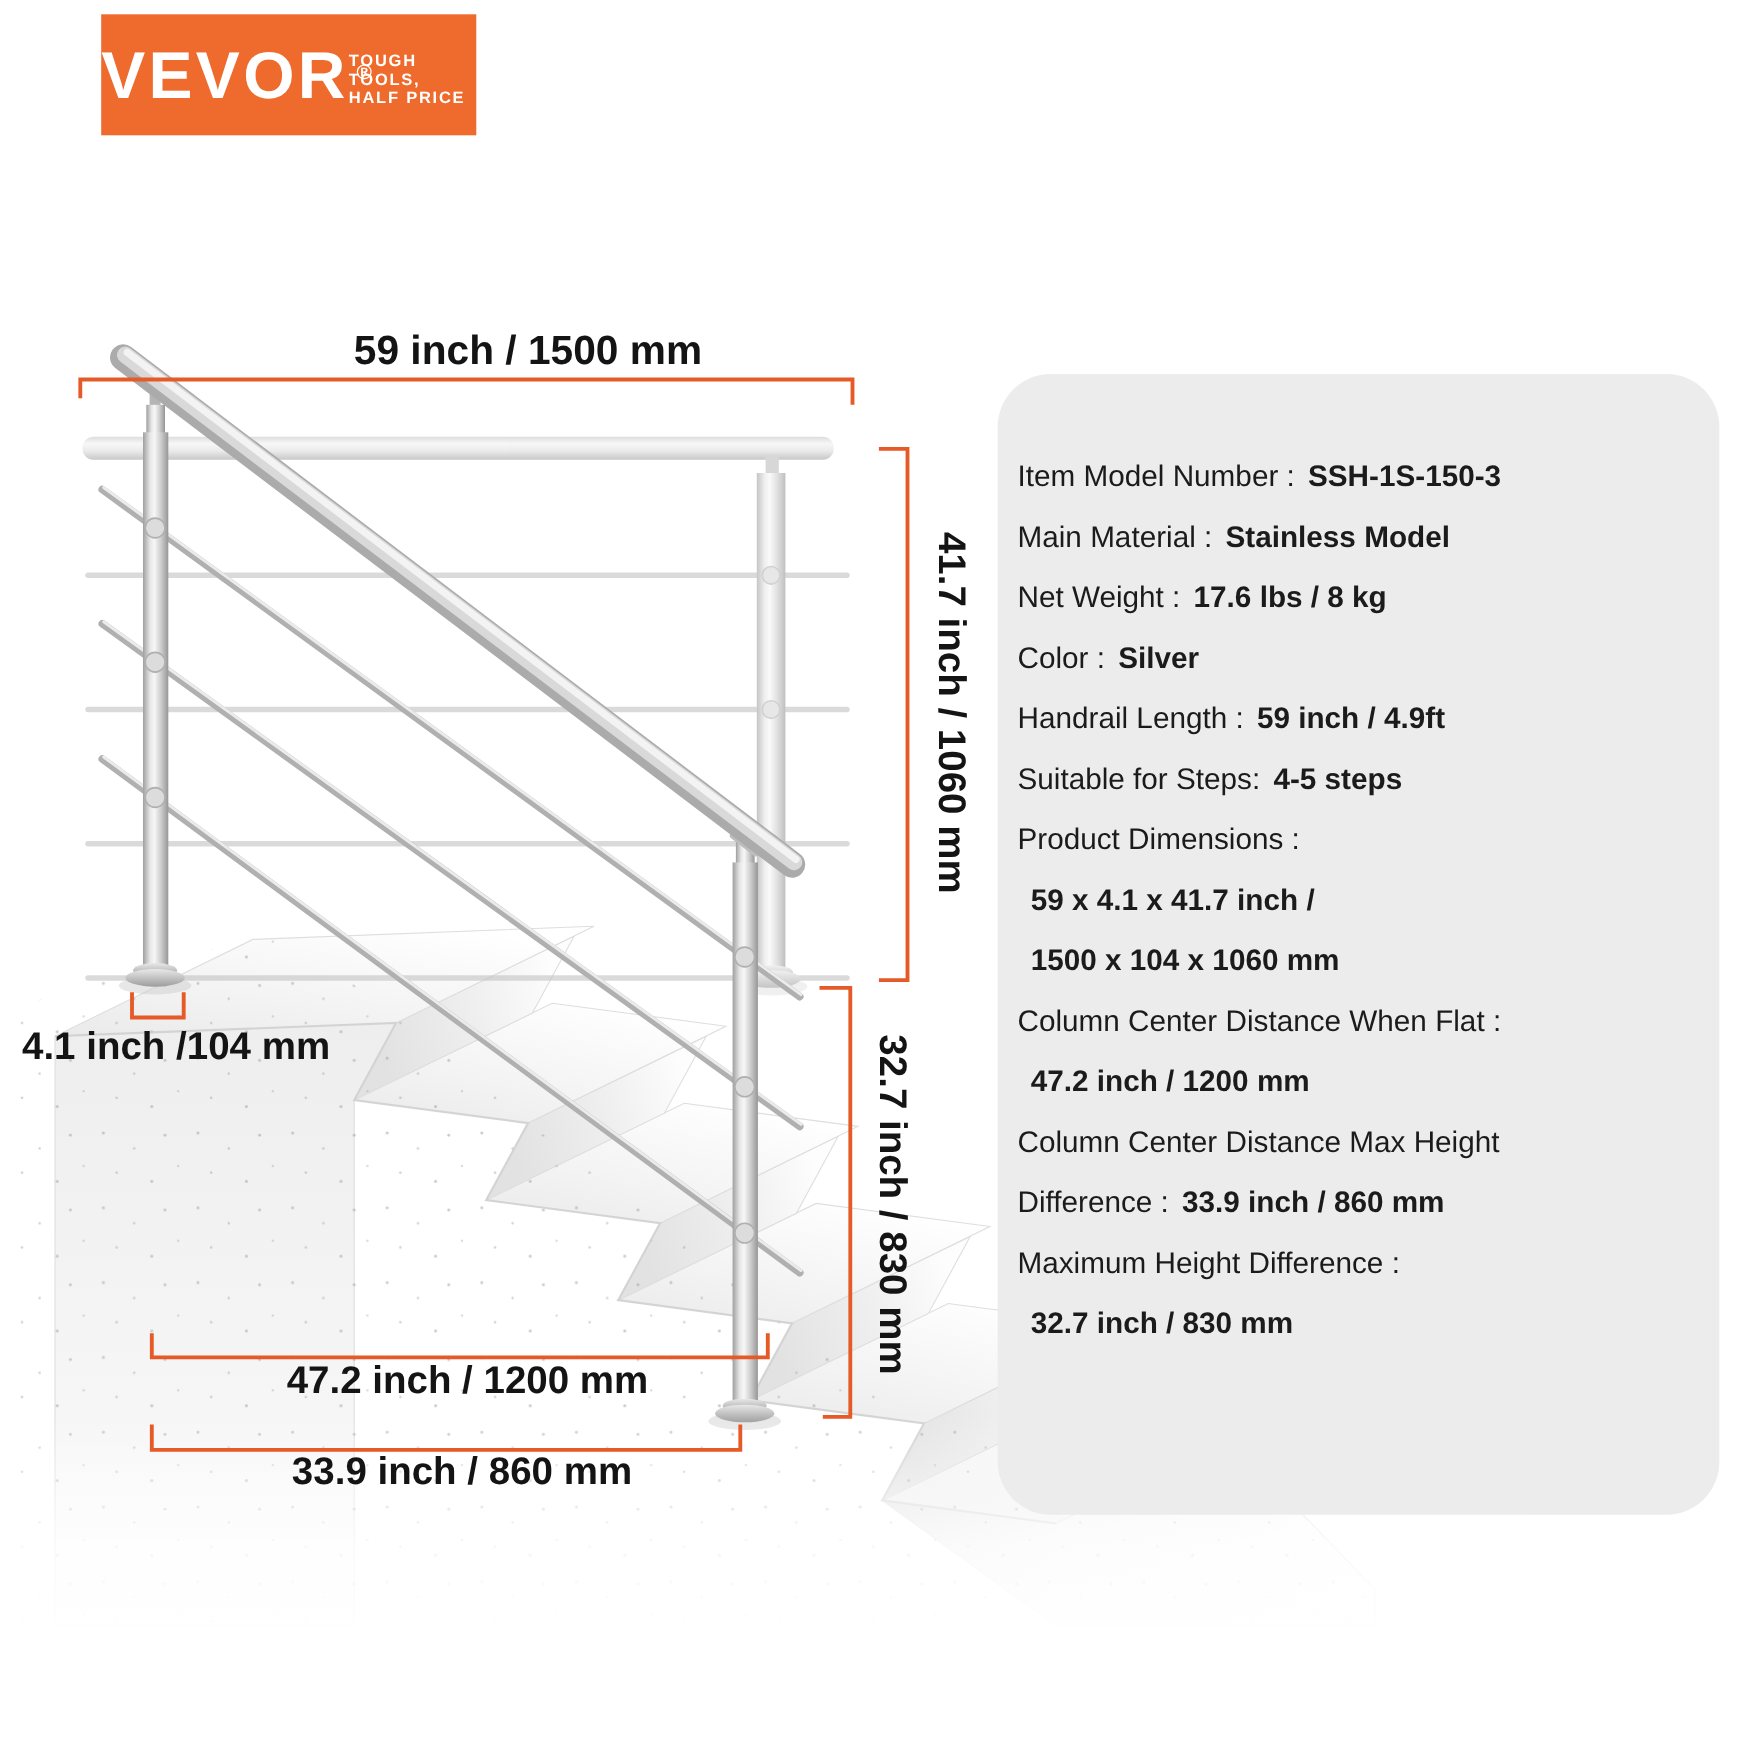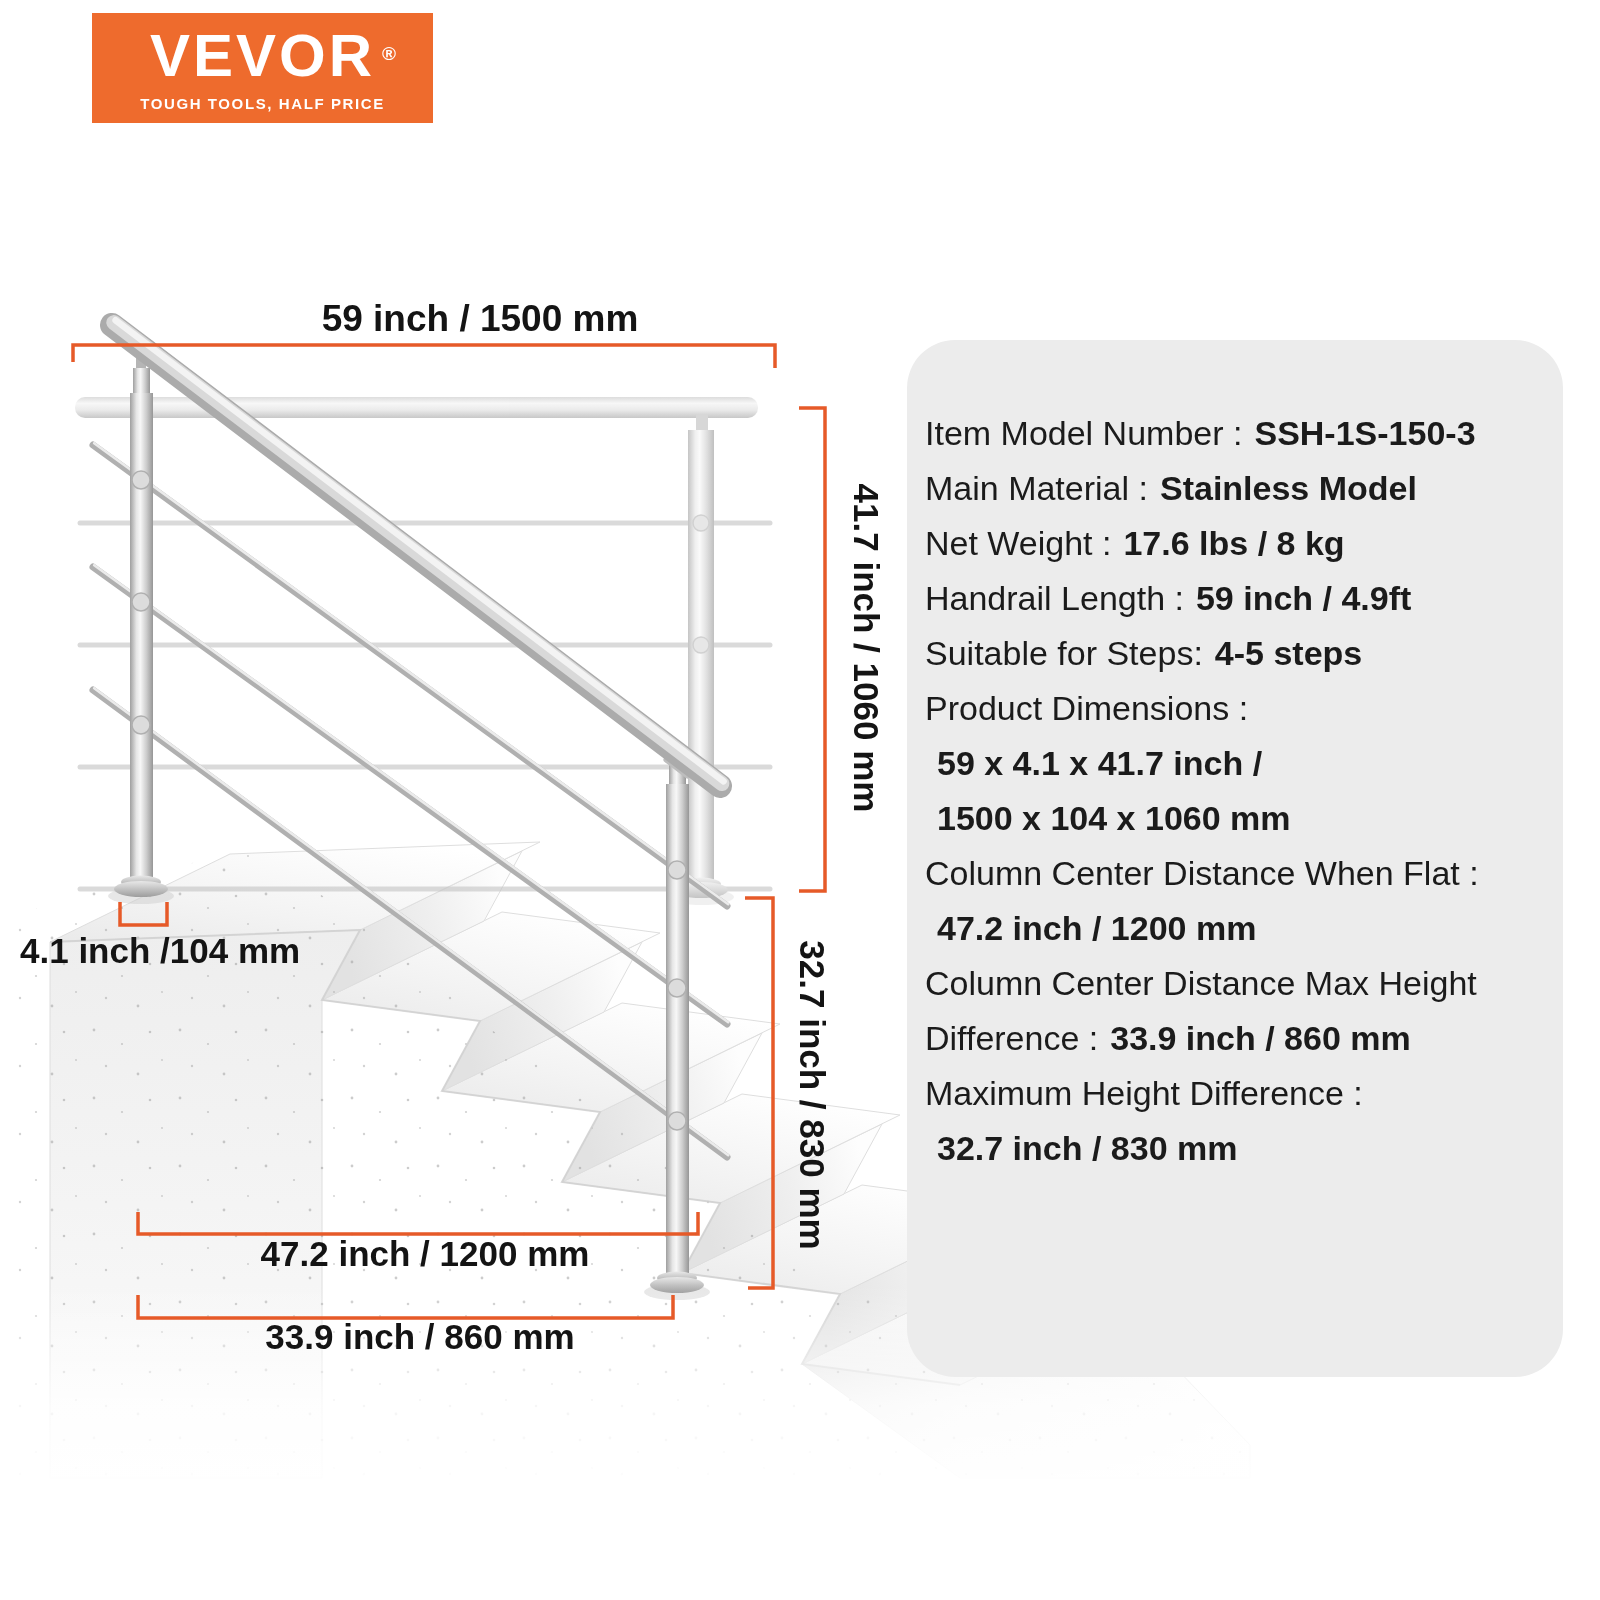--- a/index.html
+++ b/index.html
@@ -1,32 +1,32 @@
 <!DOCTYPE html>
 <html><head>
 <meta charset="utf-8">
 <style>
   html,body{margin:0;padding:0;background:#fff;}
   #stage{position:relative;width:1600px;height:1600px;background:#ffffff;overflow:hidden;
          font-family:"Liberation Sans",sans-serif;}
   
   .logo{position:absolute;left:92px;top:13px;width:341px;height:110px;background:#EE6B2D;
-        display:flex;flex-direction:column;align-items:center;justify-content:center;}
+        display:flex;flex-direction:row;align-items:center;justify-content:center;}
   .logo-brand{color:#fff;font-weight:900;font-size:60px;line-height:60px;letter-spacing:3px;
               margin-top:2px;position:relative;}
   .logo-reg{font-size:19px;font-weight:700;position:absolute;top:-2px;right:-24px;}
   .logo-tagline{color:#fff;font-weight:700;font-size:15px;letter-spacing:1.6px;margin-top:9px;}
   
   svg.diagram{position:absolute;left:0;top:0;}
   .dim-text{font-family:"Liberation Sans",sans-serif;font-weight:700;font-size:35px;fill:#141414;}
   .dim-text-lg{font-size:37px;}
   
   .panel{position:absolute;left:907px;top:340px;width:656px;height:1037px;background:#ECECEC;
          border-radius:48px;box-sizing:border-box;padding:66px 14px 0 18px;}
-  .spec-row{font-size:34px;line-height:55px;color:#1b1b1b;white-space:nowrap;}
+  .spec-row{font-size:27px;line-height:55px;color:#1b1b1b;white-space:nowrap;}
   .spec-label{font-weight:400;margin-right:12px;}
   .spec-value{font-weight:700;}
 </style>
 </head>
 <body>
 
 <div id="stage">
 
   <div class="logo">
     <div class="logo-brand">
@@ -186,20 +186,21 @@
     <text class="dim-text" transform="rotate(90 800 1095)" x="800" y="1095" text-anchor="middle">32.7 inch / 830 mm</text>
     <text class="dim-text" x="20" y="963" text-anchor="start">4.1 inch /104 mm</text>
     <text class="dim-text" x="425" y="1266" text-anchor="middle">47.2 inch / 1200 mm</text>
     <text class="dim-text" x="420" y="1349" text-anchor="middle">33.9 inch / 860 mm</text>
   </svg>
 
   <div class="panel">
     <div class="spec-row"><span class="spec-label">Item Model Number :</span><span class="spec-value">SSH-1S-150-3</span></div>
     <div class="spec-row"><span class="spec-label">Main Material :</span><span class="spec-value">Stainless Model</span></div>
     <div class="spec-row"><span class="spec-label">Net Weight :</span><span class="spec-value">17.6 lbs / 8 kg</span></div>
+    <div class="spec-row"><span class="spec-label">Color :</span><span class="spec-value">Silver</span></div>
     <div class="spec-row"><span class="spec-label">Handrail Length :</span><span class="spec-value">59 inch / 4.9ft</span></div>
     <div class="spec-row"><span class="spec-label">Suitable for Steps:</span><span class="spec-value">4-5 steps</span></div>
     <div class="spec-row"><span class="spec-label">Product Dimensions :</span><span class="spec-value"></span></div>
     <div class="spec-row"><span class="spec-label"></span><span class="spec-value">59 x 4.1 x 41.7 inch /</span></div>
     <div class="spec-row"><span class="spec-label"></span><span class="spec-value">1500 x 104 x 1060 mm</span></div>
     <div class="spec-row"><span class="spec-label">Column Center Distance When Flat :</span><span class="spec-value"></span></div>
     <div class="spec-row"><span class="spec-label"></span><span class="spec-value">47.2 inch / 1200 mm</span></div>
     <div class="spec-row"><span class="spec-label">Column Center Distance Max Height</span><span class="spec-value"></span></div>
     <div class="spec-row"><span class="spec-label">Difference :</span><span class="spec-value">33.9 inch / 860 mm</span></div>
     <div class="spec-row"><span class="spec-label">Maximum Height Difference :</span><span class="spec-value"></span></div>

